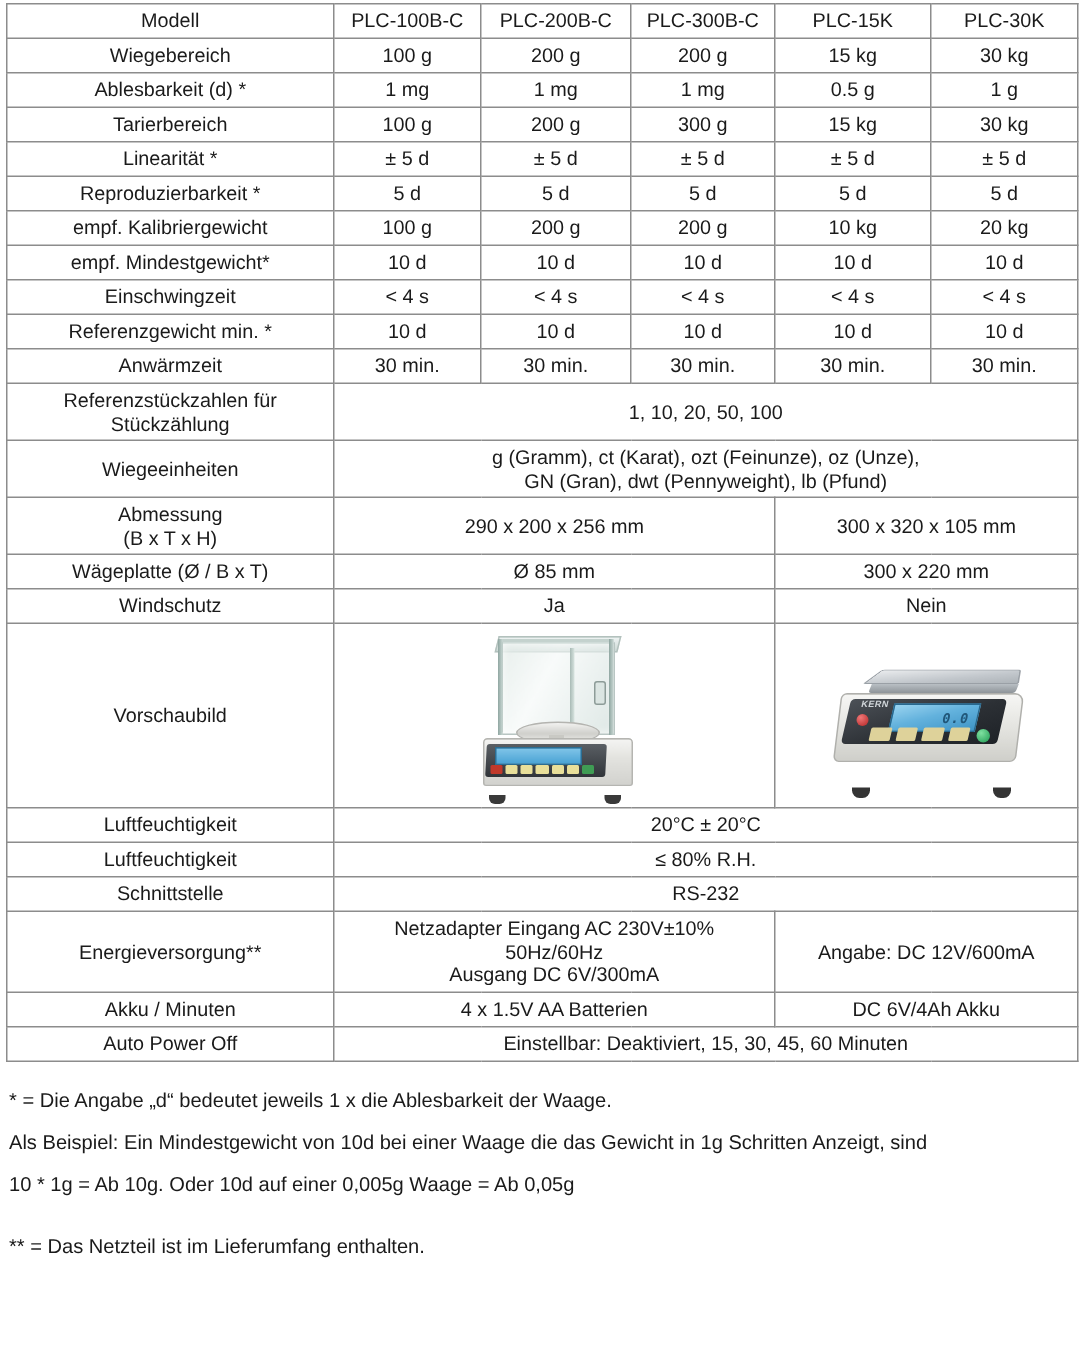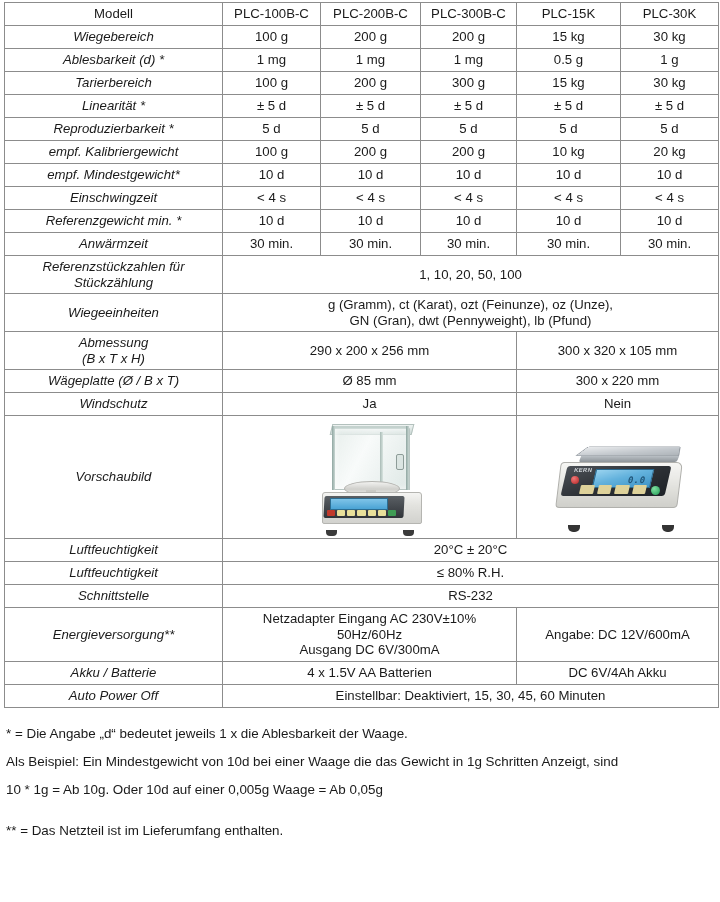--- a/index.html
+++ b/index.html
@@ -21,21 +21,21 @@
     border:1px solid #8c8c8c;
     text-align:center;
     vertical-align:middle;
     font-size:13.2px;
     line-height:1.18;
     padding:2px 3px;
     font-weight:400;
     box-sizing:border-box;
   }
   th.hdr{font-weight:700;font-size:13.6px;}
-  td.lbl{font-size:13.2px;font-style:italic;}
+  td.lbl{font-size:13.2px;}
   .r-single{height:23px;}
   .r-tall2{height:38px;}
   .r-tall3{height:54px;}
   .r-img{height:120px;}
   .multiline{white-space:pre-line;line-height:1.3;}
 
   
   .imgcell{padding:0;position:relative;}
   .imgwrap{
     width:100%;height:118px;position:relative;
@@ -368,21 +368,21 @@
 
       <tr class="r-tall3">
         <td class="lbl">Energieversorgung**</td>
         <td colspan="3" class="multiline">Netzadapter Eingang AC 230V±10%
 50Hz/60Hz
 Ausgang DC 6V/300mA</td>
         <td colspan="2">Angabe: DC 12V/600mA</td>
       </tr>
 
       <tr class="r-single">
-        <td class="lbl">Akku / Batterie</td>
+        <td class="lbl">Akku / Minuten</td>
         <td colspan="3">4 x 1.5V AA Batterien</td>
         <td colspan="2">DC 6V/4Ah Akku</td>
       </tr>
 
       <tr class="r-single">
         <td class="lbl">Auto Power Off</td>
         <td colspan="5">Einstellbar: Deaktiviert, 15, 30, 45, 60 Minuten</td>
       </tr>
 
     </tbody>

